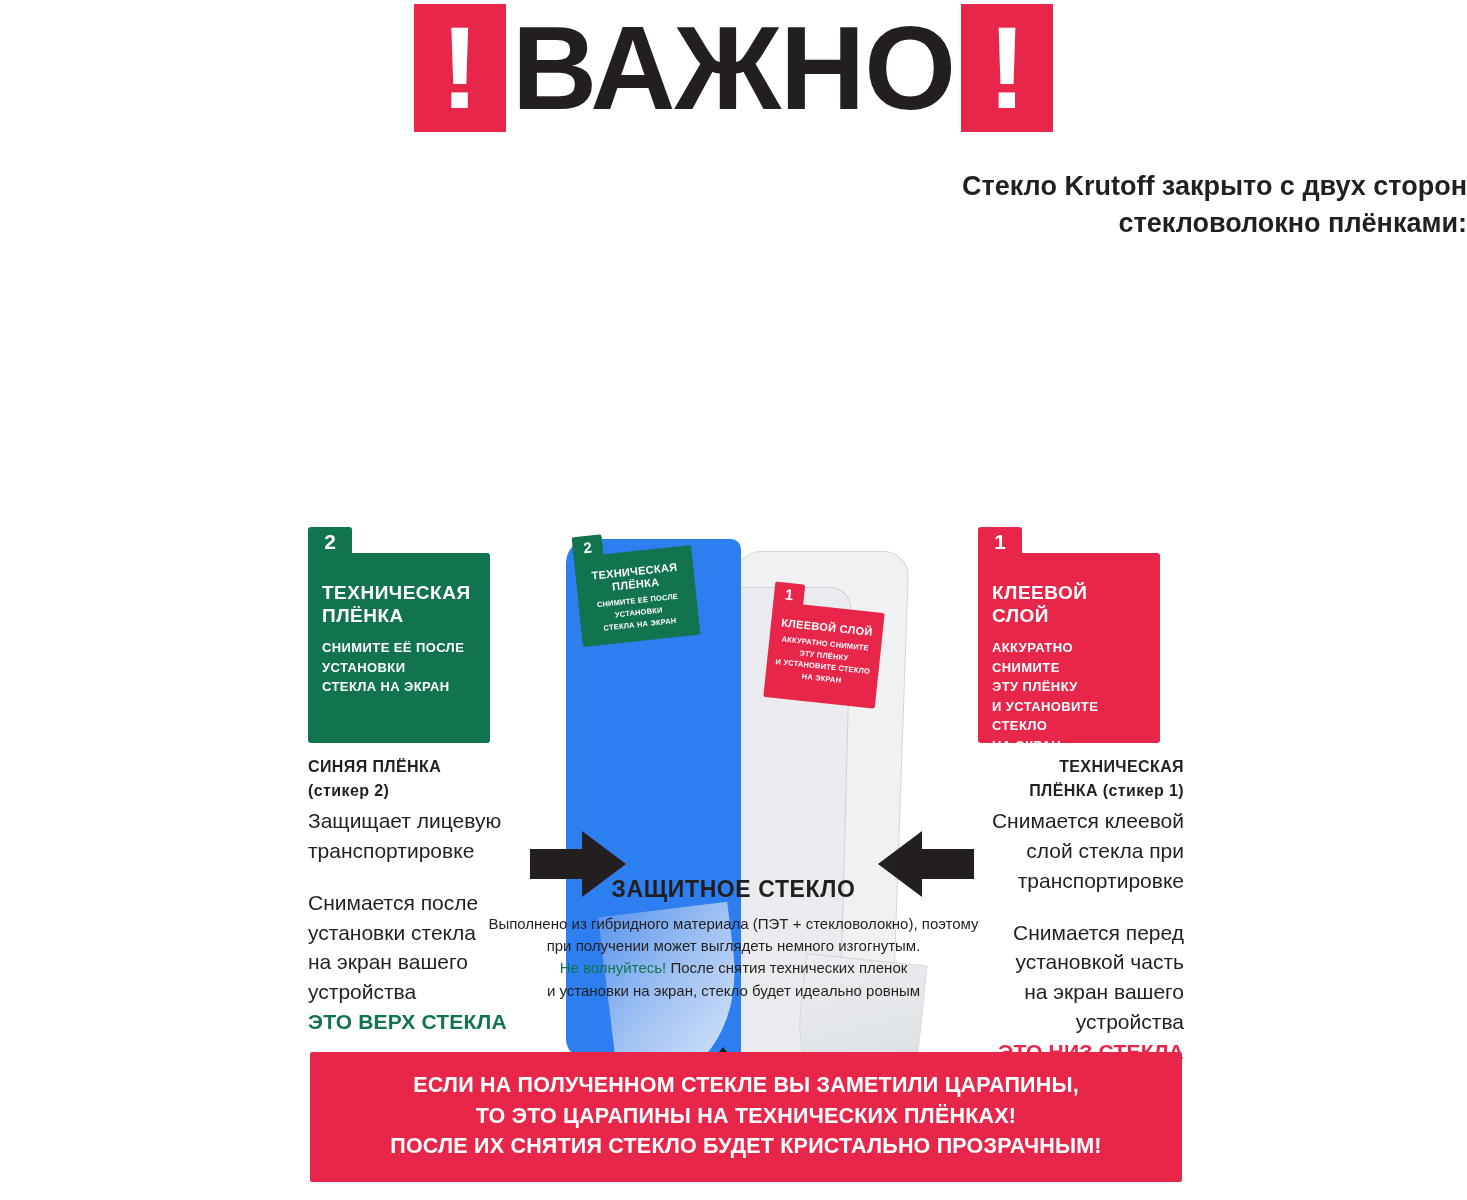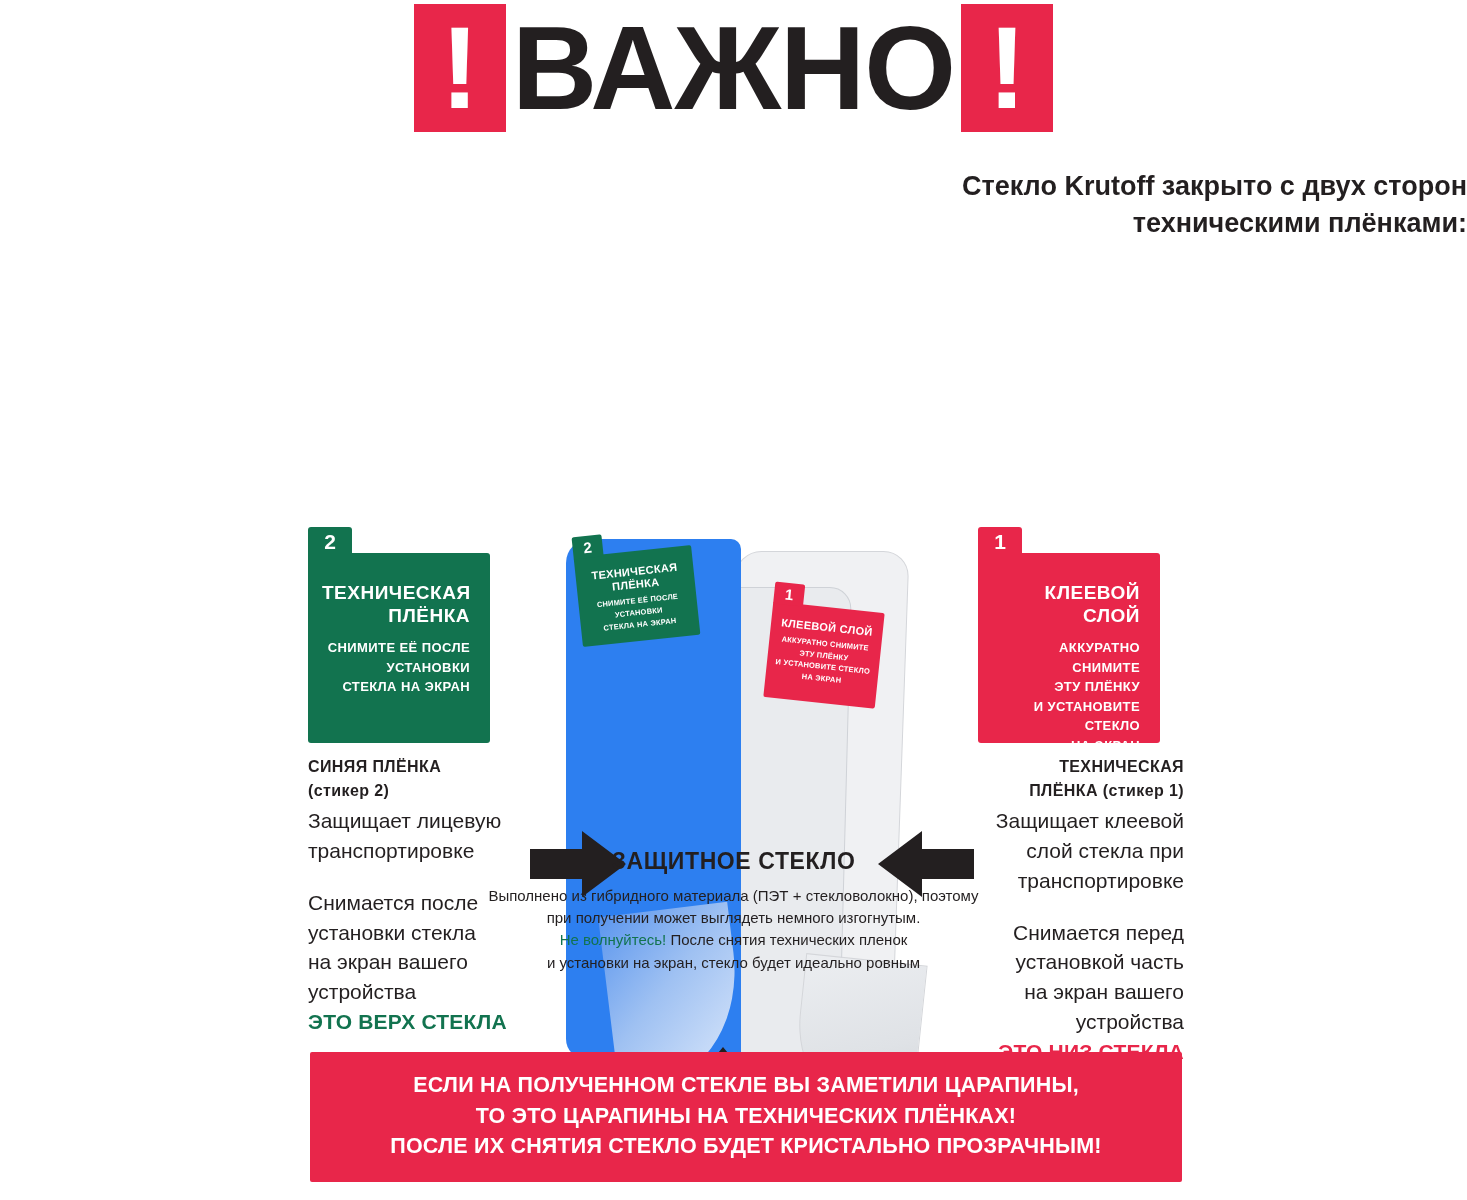--- a/index.html
+++ b/index.html
@@ -86,21 +86,21 @@
     border-radius: 3px 3px 0 0;
     font-size: 21px;
     font-weight: bold;
     display: flex;
     align-items: center;
     justify-content: center;
     line-height: 1;
   }
   .card .card-body {
     padding: 28px 20px 18px 14px;
-    text-align: right;
+    text-align: left;
   }
   .card .card-title {
     font-size: 19px;
     font-weight: bold;
     letter-spacing: .5px;
     line-height: 1.25;
     margin-bottom: 10px;
   }
   .card .card-sub {
     font-size: 13px;
@@ -235,21 +235,21 @@
   .side-text .st-gap { height: 22px; }
   .st-accent-green { color: #12734f; font-weight: bold; font-size: 21px; letter-spacing: .2px; }
   .st-accent-red { color: #e8264a; font-weight: bold; font-size: 21px; letter-spacing: .2px; }
 
   #text-left  { left: 308px; top: 498px; text-align: left; }
   #text-right { left: 938px; top: 498px; text-align: right; }
 
   
   .glass-block {
     position: absolute;
-    top: 848px;
+    top: 876px;
     left: 0;
     width: 1467px;
     text-align: center;
   }
   .glass-title {
     font-size: 23px;
     font-weight: bold;
     letter-spacing: .6px;
     margin-bottom: 10px;
   }
@@ -285,21 +285,21 @@
 <div class="header">
   <div class="header-band">
     <div class="bang bang-left">!</div>
     <div class="headline">ВАЖНО</div>
     <div class="bang bang-right">!</div>
   </div>
 </div>
 
 <div class="subtitle">
   <div>Стекло Krutoff закрыто с двух сторон</div>
-  <div>техническими плёнками:</div>
+  <div>стекловолокно плёнками:</div>
 </div>
 
 <div class="stage">
 
   <div class="card card-green" id="card-green-left">
     <div class="tab">2</div>
     <div class="card-body">
       <div class="card-title">ТЕХНИЧЕСКАЯ ПЛЁНКА</div>
       <div class="card-sub">
         <div>СНИМИТЕ ЕЁ ПОСЛЕ</div>
@@ -381,21 +381,21 @@
     <div>Снимается после</div>
     <div>установки стекла</div>
     <div>на экран вашего</div>
     <div>устройства</div>
     <div class="st-accent-green">ЭТО ВЕРХ СТЕКЛА</div>
   </div>
 
   <div class="side-text" id="text-right">
     <div class="st-head">ТЕХНИЧЕСКАЯ</div>
     <div class="st-head">ПЛЁНКА (стикер 1)</div>
-    <div>Защищает клеевой</div>
+    <div>Снимается клеевой</div>
     <div>слой стекла при</div>
     <div>транспортировке</div>
     <div class="st-gap"></div>
     <div>Снимается перед</div>
     <div>установкой часть</div>
     <div>на экран вашего</div>
     <div>устройства</div>
     <div class="st-accent-red">ЭТО НИЗ СТЕКЛА</div>
   </div>
 </div>

